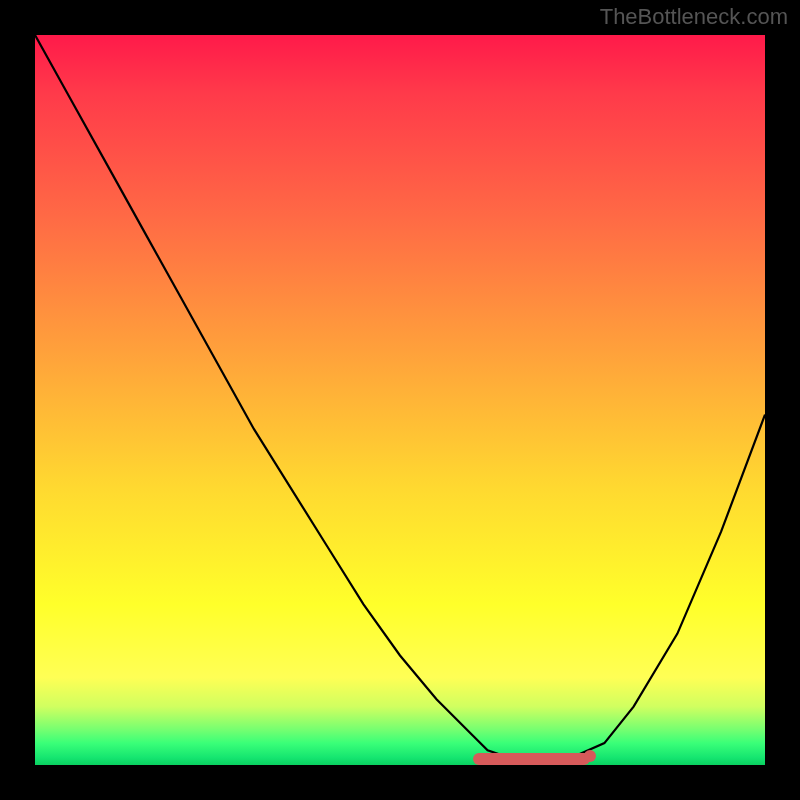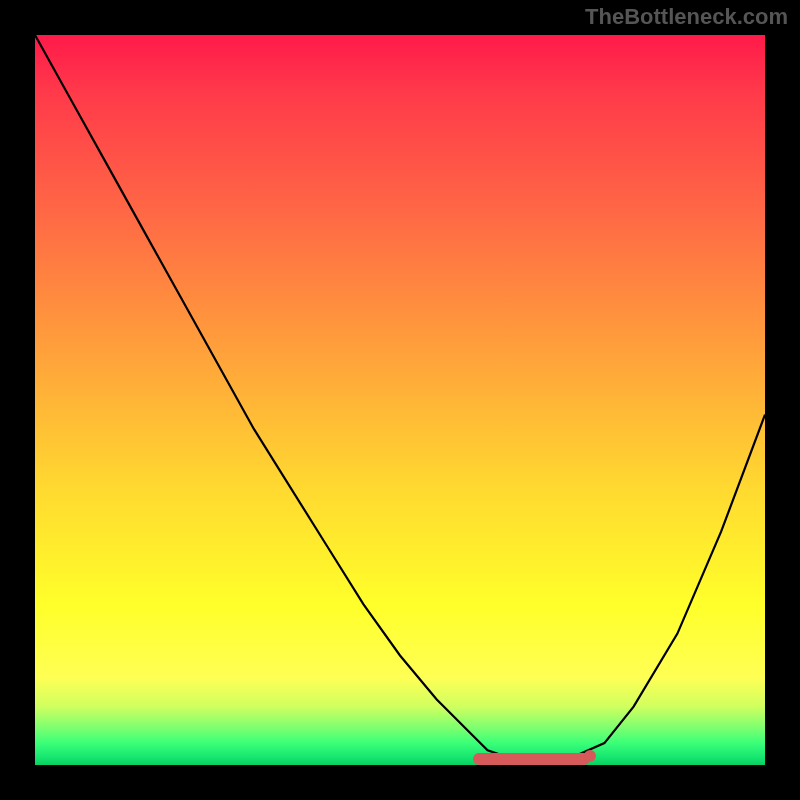--- a/index.html
+++ b/index.html
@@ -10,21 +10,21 @@
     position: relative;
     overflow: hidden;
     font-family: Arial, sans-serif;
   }
   .watermark {
     position: absolute;
     top: 4px;
     right: 12px;
     color: #555;
     font-size: 22px;
-    font-weight: 700;
+    font-weight: 400;
     z-index: 10;
   }
   .plot-area {
     position: absolute;
     left: 35px;
     top: 35px;
     width: 730px;
     height: 730px;
     overflow: hidden;
   }

